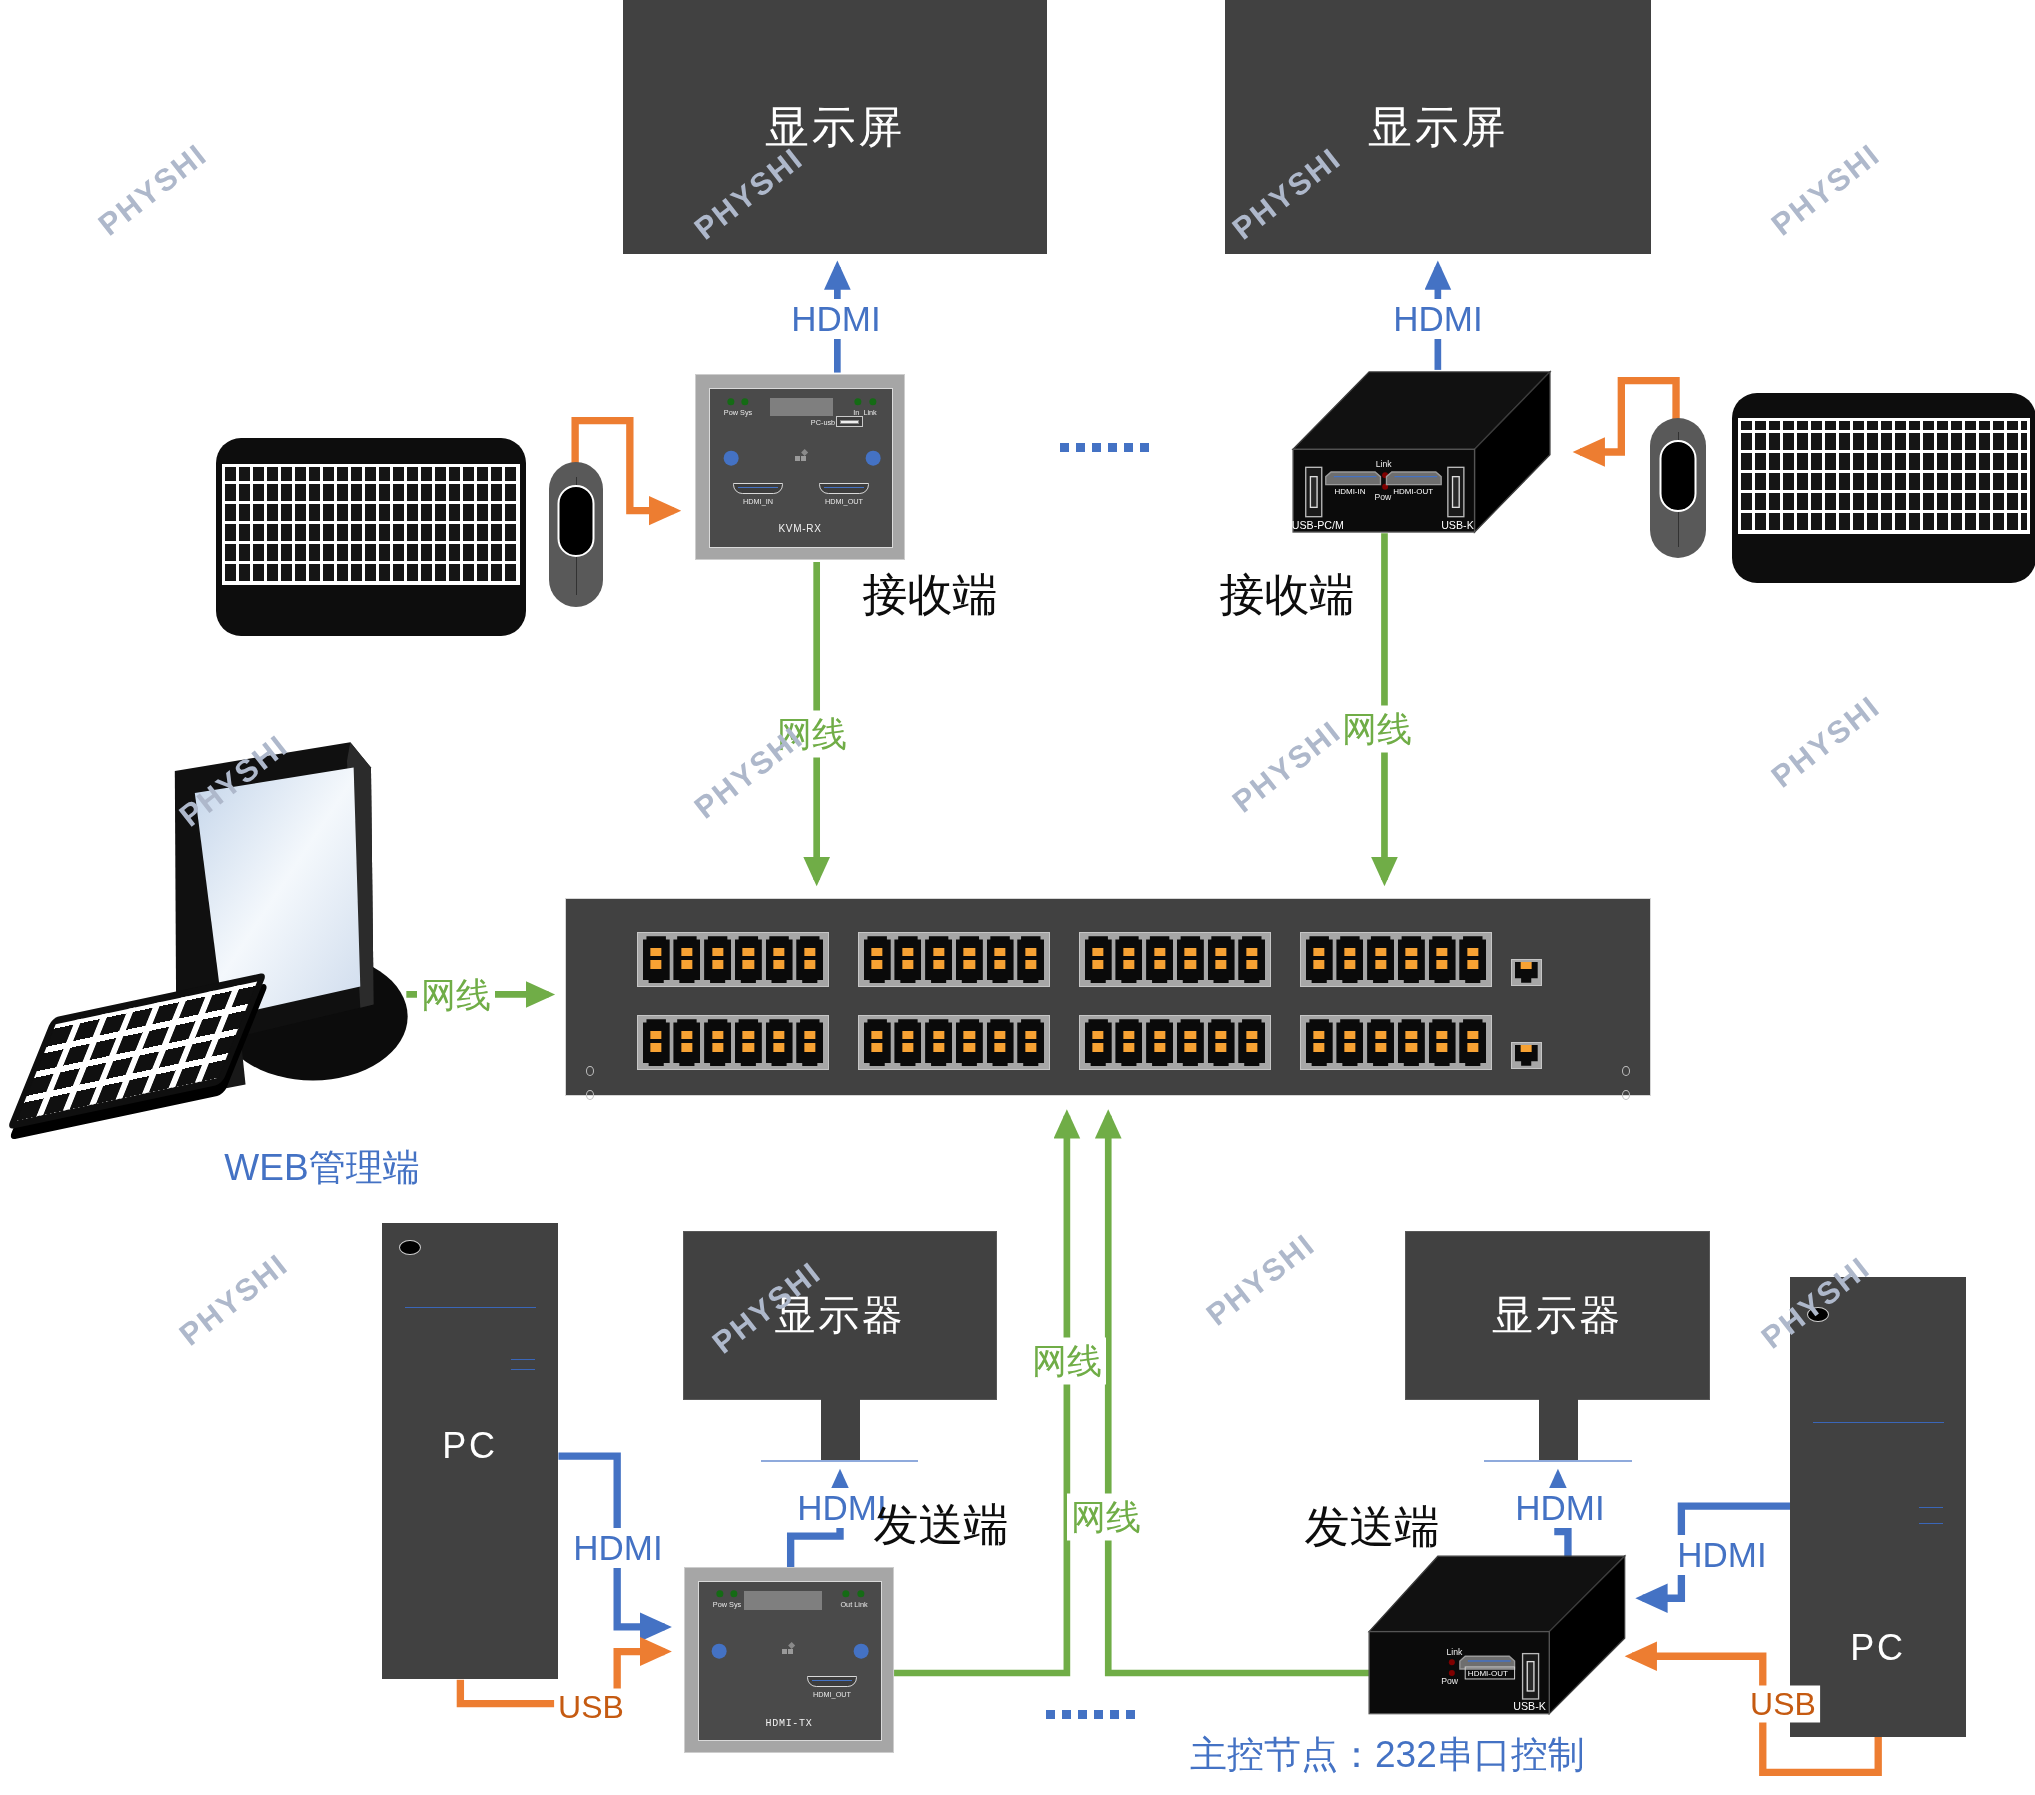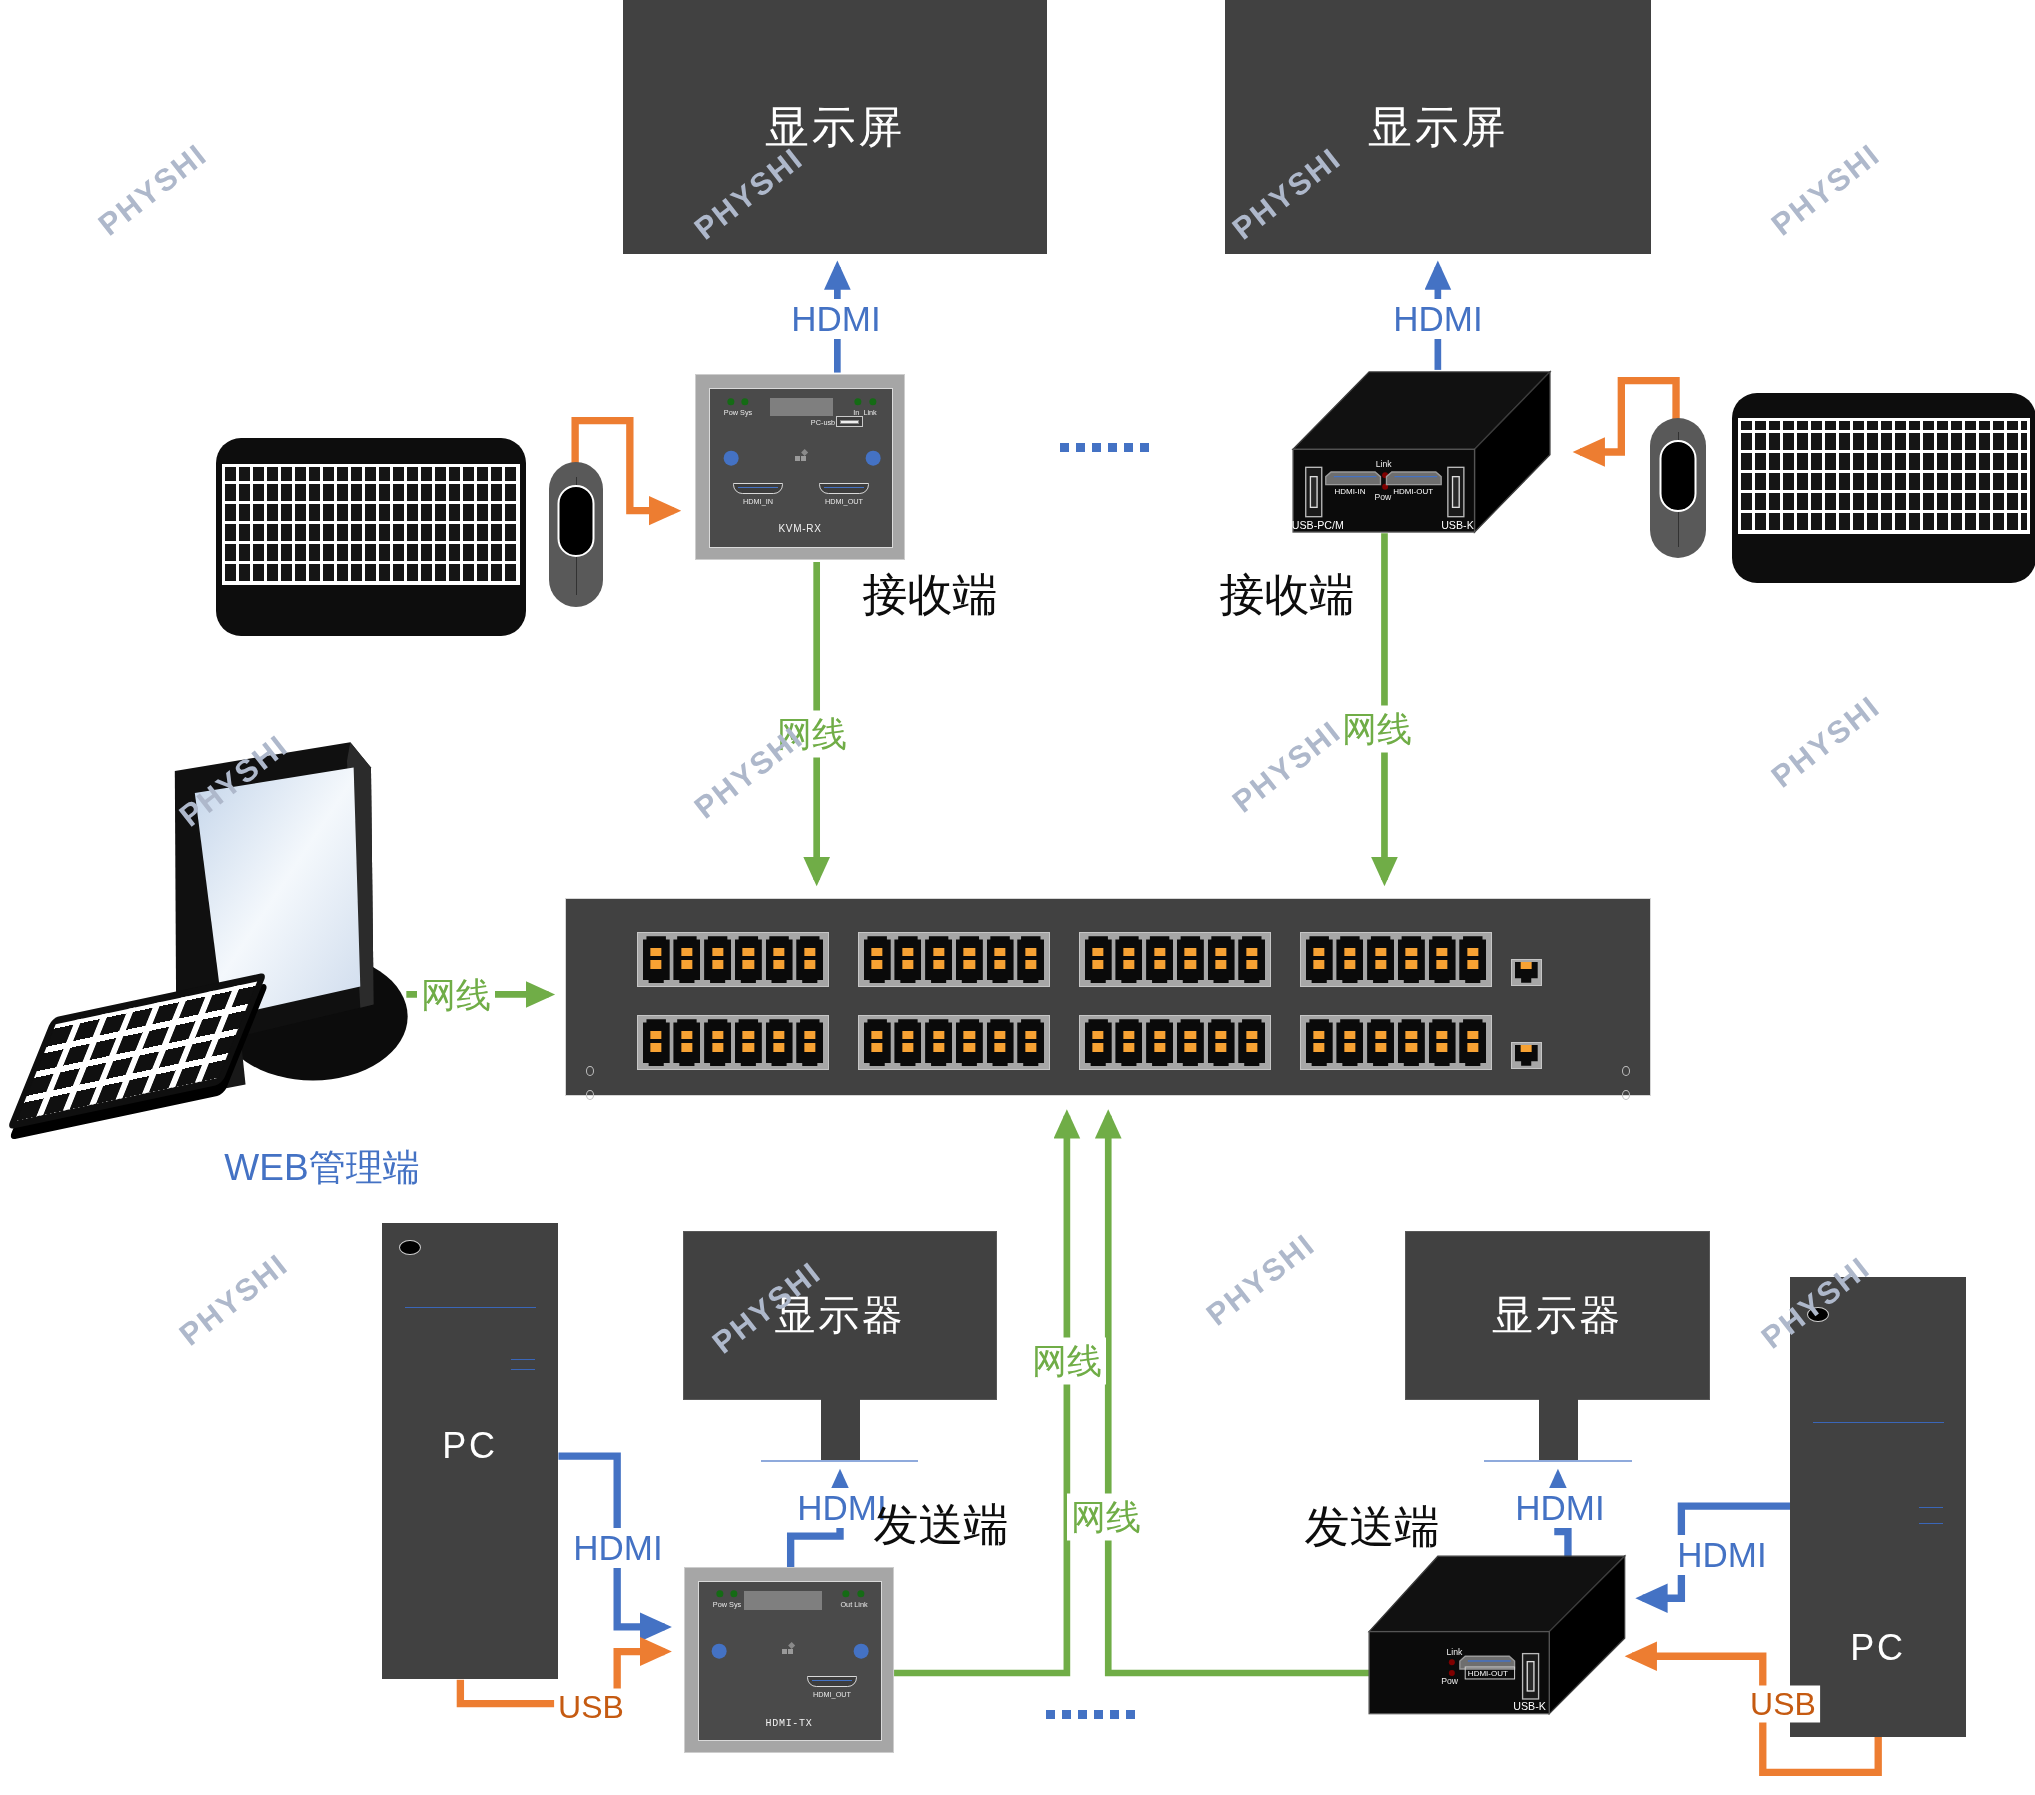--- a/index.html
+++ b/index.html
@@ -500,20 +500,21 @@
   <div class="net-label" style="left:1067px;top:1361px;">网线</div>
   <div class="net-label" style="left:1106px;top:1517px;">网线</div>
   <div class="hdmi-label" style="left:842px;top:1508px;">HDMI</div>
   <div class="hdmi-label" style="left:1560px;top:1508px;">HDMI</div>
   <div class="hdmi-label" style="left:618px;top:1548px;">HDMI</div>
   <div class="hdmi-label" style="left:1722px;top:1555px;">HDMI</div>
   <div class="big-label" style="left:941px;top:1525px;">发送端</div>
   <div class="big-label" style="left:1372px;top:1527px;">发送端</div>
   <div class="usb-label" style="left:591px;top:1707px;">USB</div>
   <div class="usb-label" style="left:1783px;top:1704px;">USB</div>
+  <div class="blue-label" style="left:1190px;top:1730px;transform:none;">主控节点：232串口控制</div>
 
   <div class="dots" style="left:1060px;top:443px;">
       <i></i>
       <i></i>
       <i></i>
       <i></i>
       <i></i>
       <i></i>
     </div>
   <div class="dots" style="left:1046px;top:1710px;">

